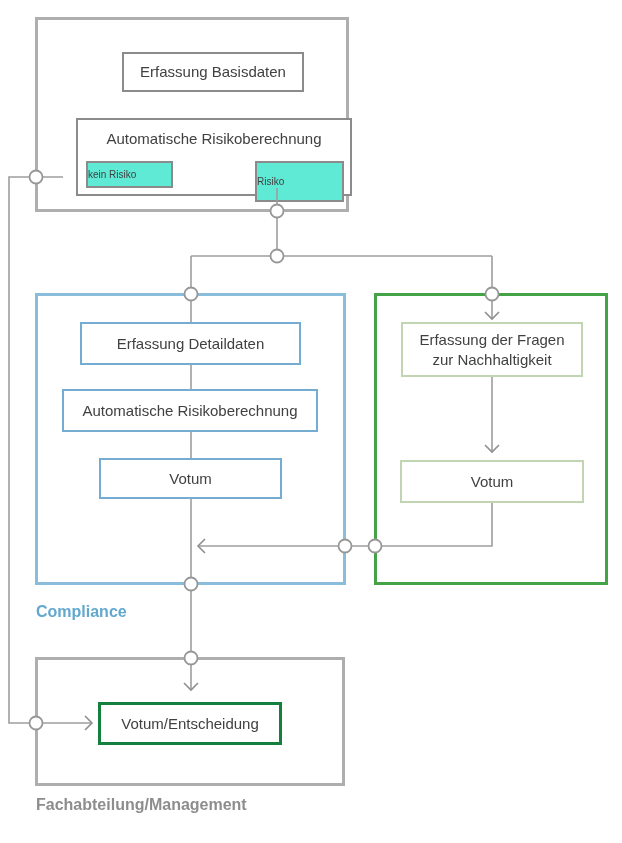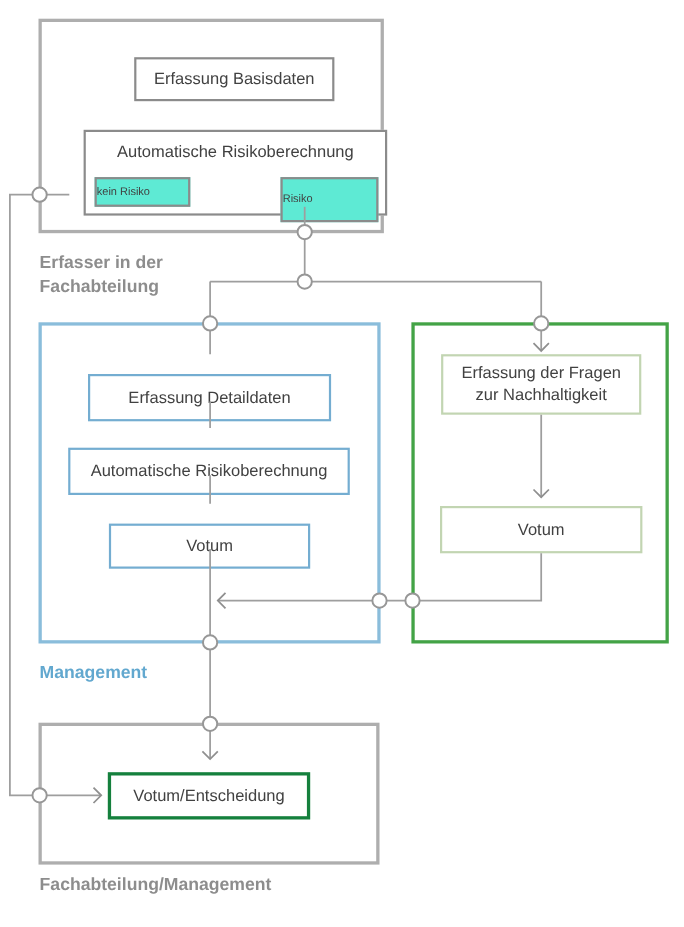--- a/index.html
+++ b/index.html
@@ -26,21 +26,21 @@
     display: flex;
     align-items: center;
     justify-content: center;
     text-align: center;
     color: #414141;
     font-size: 15px;
     line-height: 20px;
   }
   .node.gray-border   { border: 2px solid #8b8b8b; margin-left: 23px; }
   .node.dark-border   { border: 3px solid #15803d; }
-  .node.blue-border   { border: 2px solid #74add1; margin-top: 18px; }
+  .node.blue-border   { border: 2px solid #74add1; }
   .node.lgreen-border { border: 2px solid #c2d5b2; }
   .node.block { display: block; }
   .ar-title {
     margin-top: 9px;
     text-align: center;
     color: #414141;
     font-size: 15px;
   }
   .subnode {
     position: absolute;
@@ -88,37 +88,36 @@
   <div class="node gray-border block" style="left:53px; top:118px; width:276px; height:78px;">
     <div class="ar-title">Automatische Risikoberechnung</div>
     <div class="subnode" style="left:8px; top:41px; width:87px; height:27px;">
       <span>kein Risiko</span>
     </div>
     <div class="subnode" style="left:177px; top:41px; width:89px; height:41px;">
       <span>Risiko</span>
     </div>
   </div>
 
-  <div class="section-label wrap-narrow" style="left:36px; top:229px;">Erfasser in der Fachabteilung</div>
 
   <div class="panel blue" style="left:35px; top:293px; width:311px; height:292px;"></div>
 
   <div class="node blue-border" style="left:80px; top:322px; width:221px; height:43px;">
     <span>Erfassung Detaildaten</span>
   </div>
 
   <div class="node blue-border" style="left:62px; top:389px; width:256px; height:43px;">
     <span>Automatische Risikoberechnung</span>
   </div>
 
   <div class="node blue-border" style="left:99px; top:458px; width:183px; height:41px;">
     <span>Votum</span>
   </div>
 
-  <div class="section-label blue-text" style="left:36px; top:601px;">Management</div>
+  <div class="section-label blue-text" style="left:36px; top:601px;">Compliance</div>
 
   <div class="panel green" style="left:374px; top:293px; width:234px; height:292px;"></div>
 
   <div class="node lgreen-border fragen-pad" style="left:401px; top:322px; width:182px; height:55px;">
     <span>Erfassung der Fragen zur Nachhaltigkeit</span>
   </div>
 
   <div class="node lgreen-border" style="left:400px; top:460px; width:184px; height:43px;">
     <span>Votum</span>
   </div>

